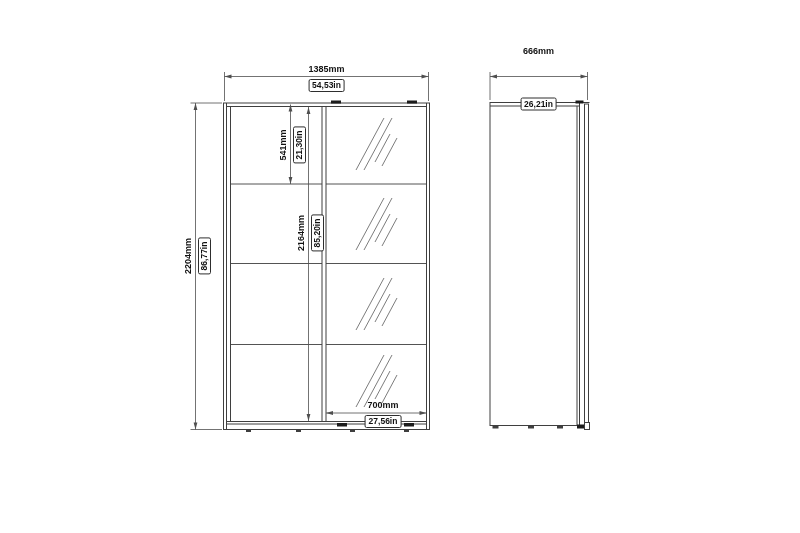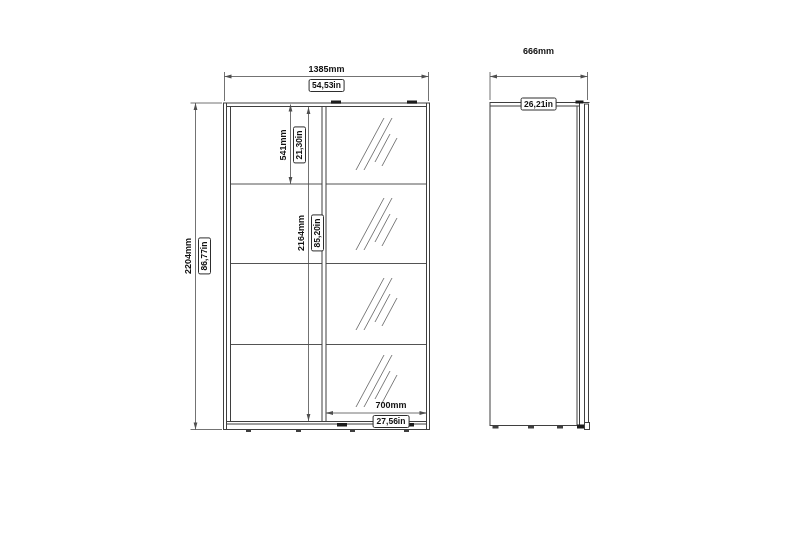--- a/index.html
+++ b/index.html
@@ -194,18 +194,18 @@
   <div class="dim-label vertical" style="left:291.5px;top:145px;">
     <span class="mm">541mm</span>
     <span class="inch">21,30in</span>
   </div>
 
   <div class="dim-label vertical" style="left:309.5px;top:233px;">
     <span class="mm">2164mm</span>
     <span class="inch">85,20in</span>
   </div>
 
-  <div class="dim-label" style="left:391px;top:414px;">
+  <div class="dim-label" style="left:383px;top:414px;">
     <span class="mm">700mm</span>
     <span class="inch">27,56in</span>
   </div>
 
 </div>
 
 </body></html>

